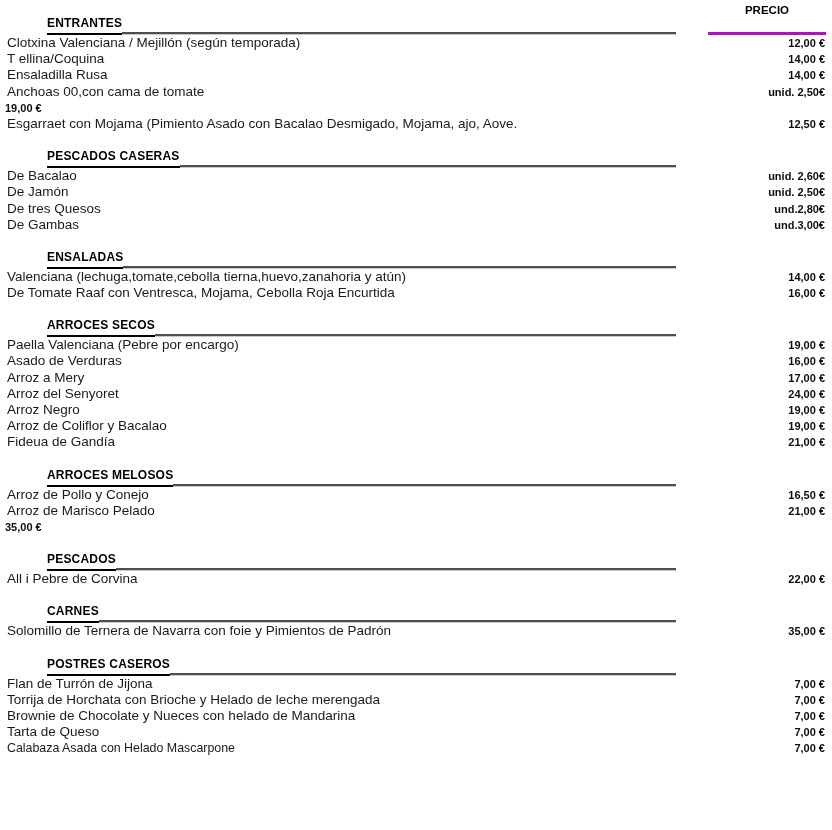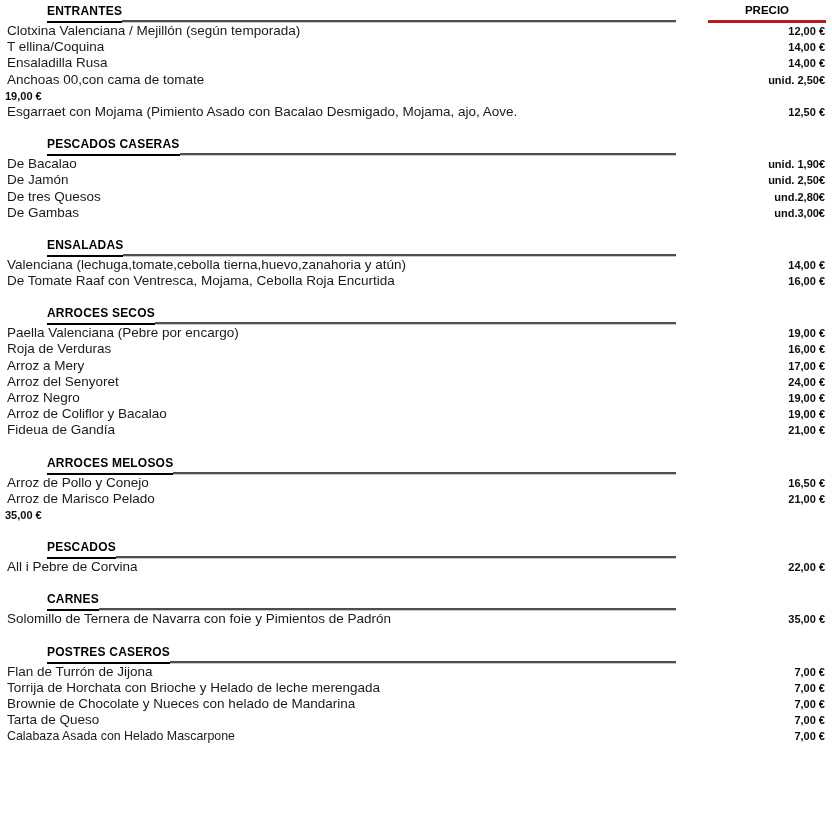--- a/index.html
+++ b/index.html
@@ -41,22 +41,22 @@
     flex: 1;
     height: 3px;
     background: linear-gradient(to bottom, #4e4e4e 0px, #4e4e4e 2px, #c9c9c9 2px, #c9c9c9 3px);
   }
   .precio-head {
     width: 118px;
     text-align: center;
     font-size: 11.5px;
     font-weight: bold;
     color: #000;
-    border-bottom: 3px solid #b91c1c;
-    padding-bottom: 4px;
+    border-bottom: 3px solid #a21caf;
+    padding-bottom: 16px;
   }
 
   .rows { }
   .row {
     display: flex;
     justify-content: space-between;
     align-items: baseline;
     height: 16.2px;
     line-height: 16.2px;
   }
@@ -118,21 +118,21 @@
       <section class="menu-section">
         <div class="head-row">
           <div class="sec-head">
             <span class="sec-title">PESCADOS CASERAS</span>
             <span class="sec-rule"></span>
           </div>
         </div>
         <div class="rows">
           <div class="row">
             <span class="item">De Bacalao</span>
-            <span class="price">unid. 1,90€</span>
+            <span class="price">unid. 2,60€</span>
           </div>
           <div class="row">
             <span class="item">De Jamón</span>
             <span class="price">unid. 2,50€</span>
           </div>
           <div class="row">
             <span class="item">De tres Quesos</span>
             <span class="price">und.2,80€</span>
           </div>
           <div class="row">
@@ -165,21 +165,21 @@
             <span class="sec-title">ARROCES SECOS</span>
             <span class="sec-rule"></span>
           </div>
         </div>
         <div class="rows">
           <div class="row">
             <span class="item">Paella Valenciana (Pebre por encargo)</span>
             <span class="price">19,00 €</span>
           </div>
           <div class="row">
-            <span class="item">Roja de Verduras</span>
+            <span class="item">Asado de Verduras</span>
             <span class="price">16,00 €</span>
           </div>
           <div class="row">
             <span class="item">Arroz a Mery</span>
             <span class="price">17,00 €</span>
           </div>
           <div class="row">
             <span class="item">Arroz del Senyoret</span>
             <span class="price">24,00 €</span>
           </div>

